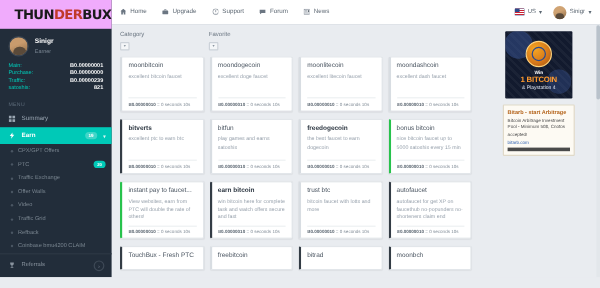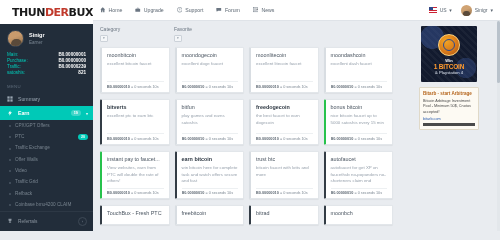--- a/index.html
+++ b/index.html
@@ -13,21 +13,21 @@
 
   
   .sidebar {
     width: 93px; height: 231px;
     background: #222d3a;
     display: flex; flex-direction: column;
     flex-shrink: 0;
     position: relative;
   }
   .logo-wrap {
-    height: 31px; background: #ffffff;
+    height: 31px; background: #f0abfc;
     display: flex; align-items: center; justify-content: center;
     overflow: hidden;
     padding-left: 12px;
   }
   .logo-text {
     font-size: 11px; font-weight: bold; letter-spacing: -0.5px;
     color: #1b1b1b; white-space: nowrap;
     font-family: "DejaVu Sans", sans-serif;
   }
   .logo-text .accent { color: #c0392b; }

